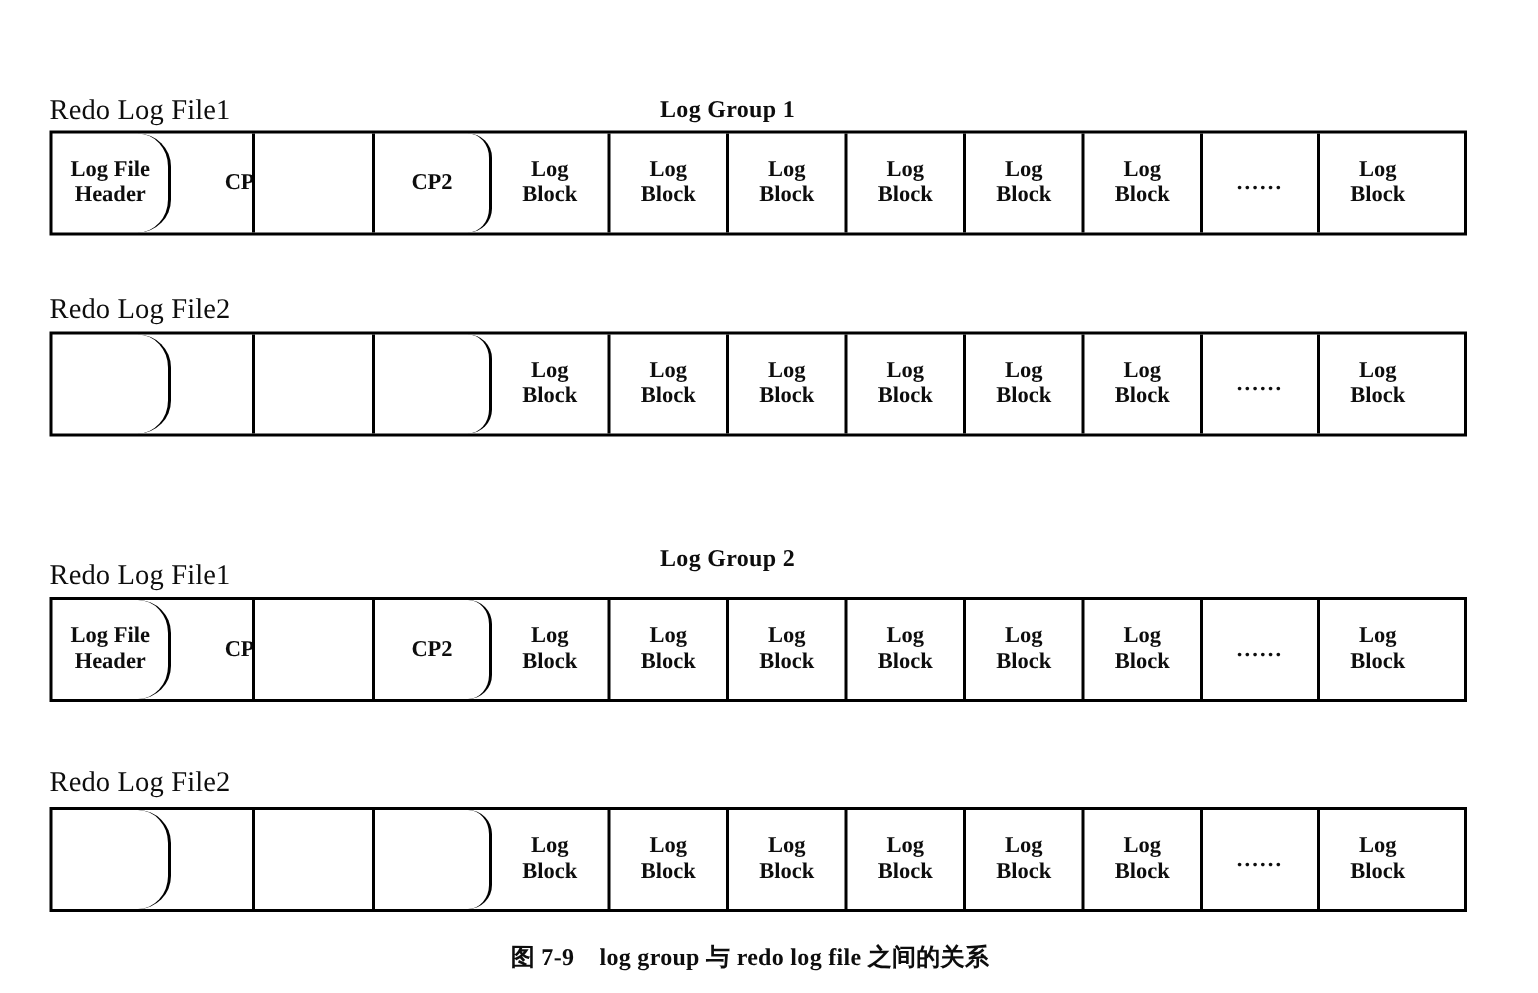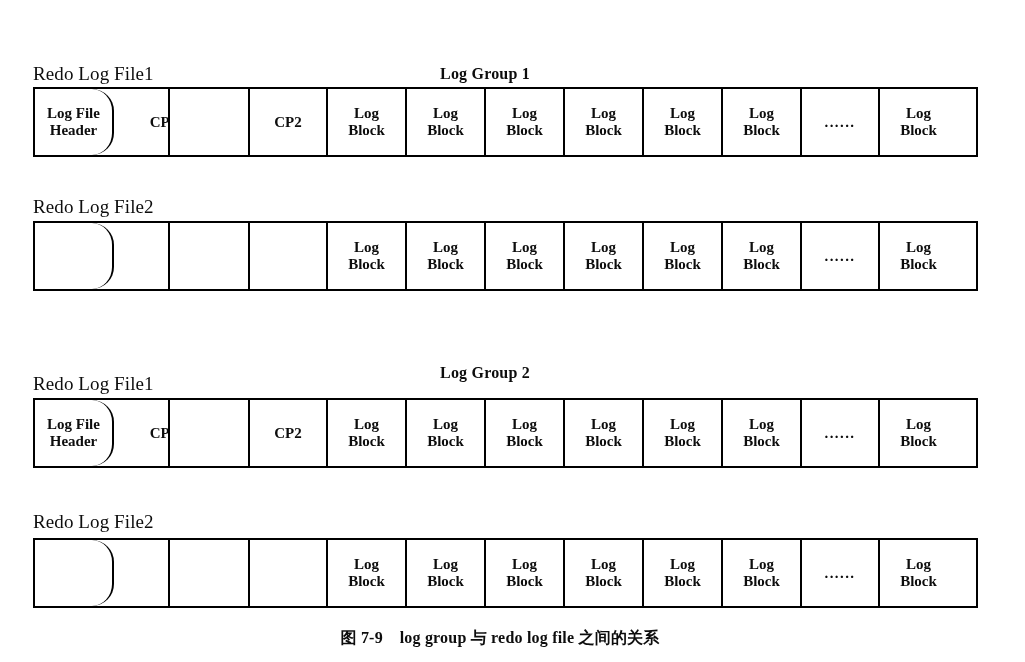--- a/index.html
+++ b/index.html
@@ -84,21 +84,21 @@
     white-space: pre-line;
     padding: 0 2px;
     overflow: hidden;
   }
   .cell:last-child { border-right: none; }
 
   
   .w-header { width: 79px; border-radius: 22px; }
   .w-cp1    { width: 56px; padding-left: 47px; }
   .w-gap    { width: 80px; }
-  .w-cp2    { width: 78px; }
+  .w-cp2    { width: 78px; border-radius: 16px; }
   .w-block  { width: 79px; }
   .w-dots   { width: 78px; }
   .w-last   { width: 77px; }
 
   .cell.dots {
     font-size: 15px;
     letter-spacing: 1.4px;
     font-weight: 700;
     align-items: center;
   }

